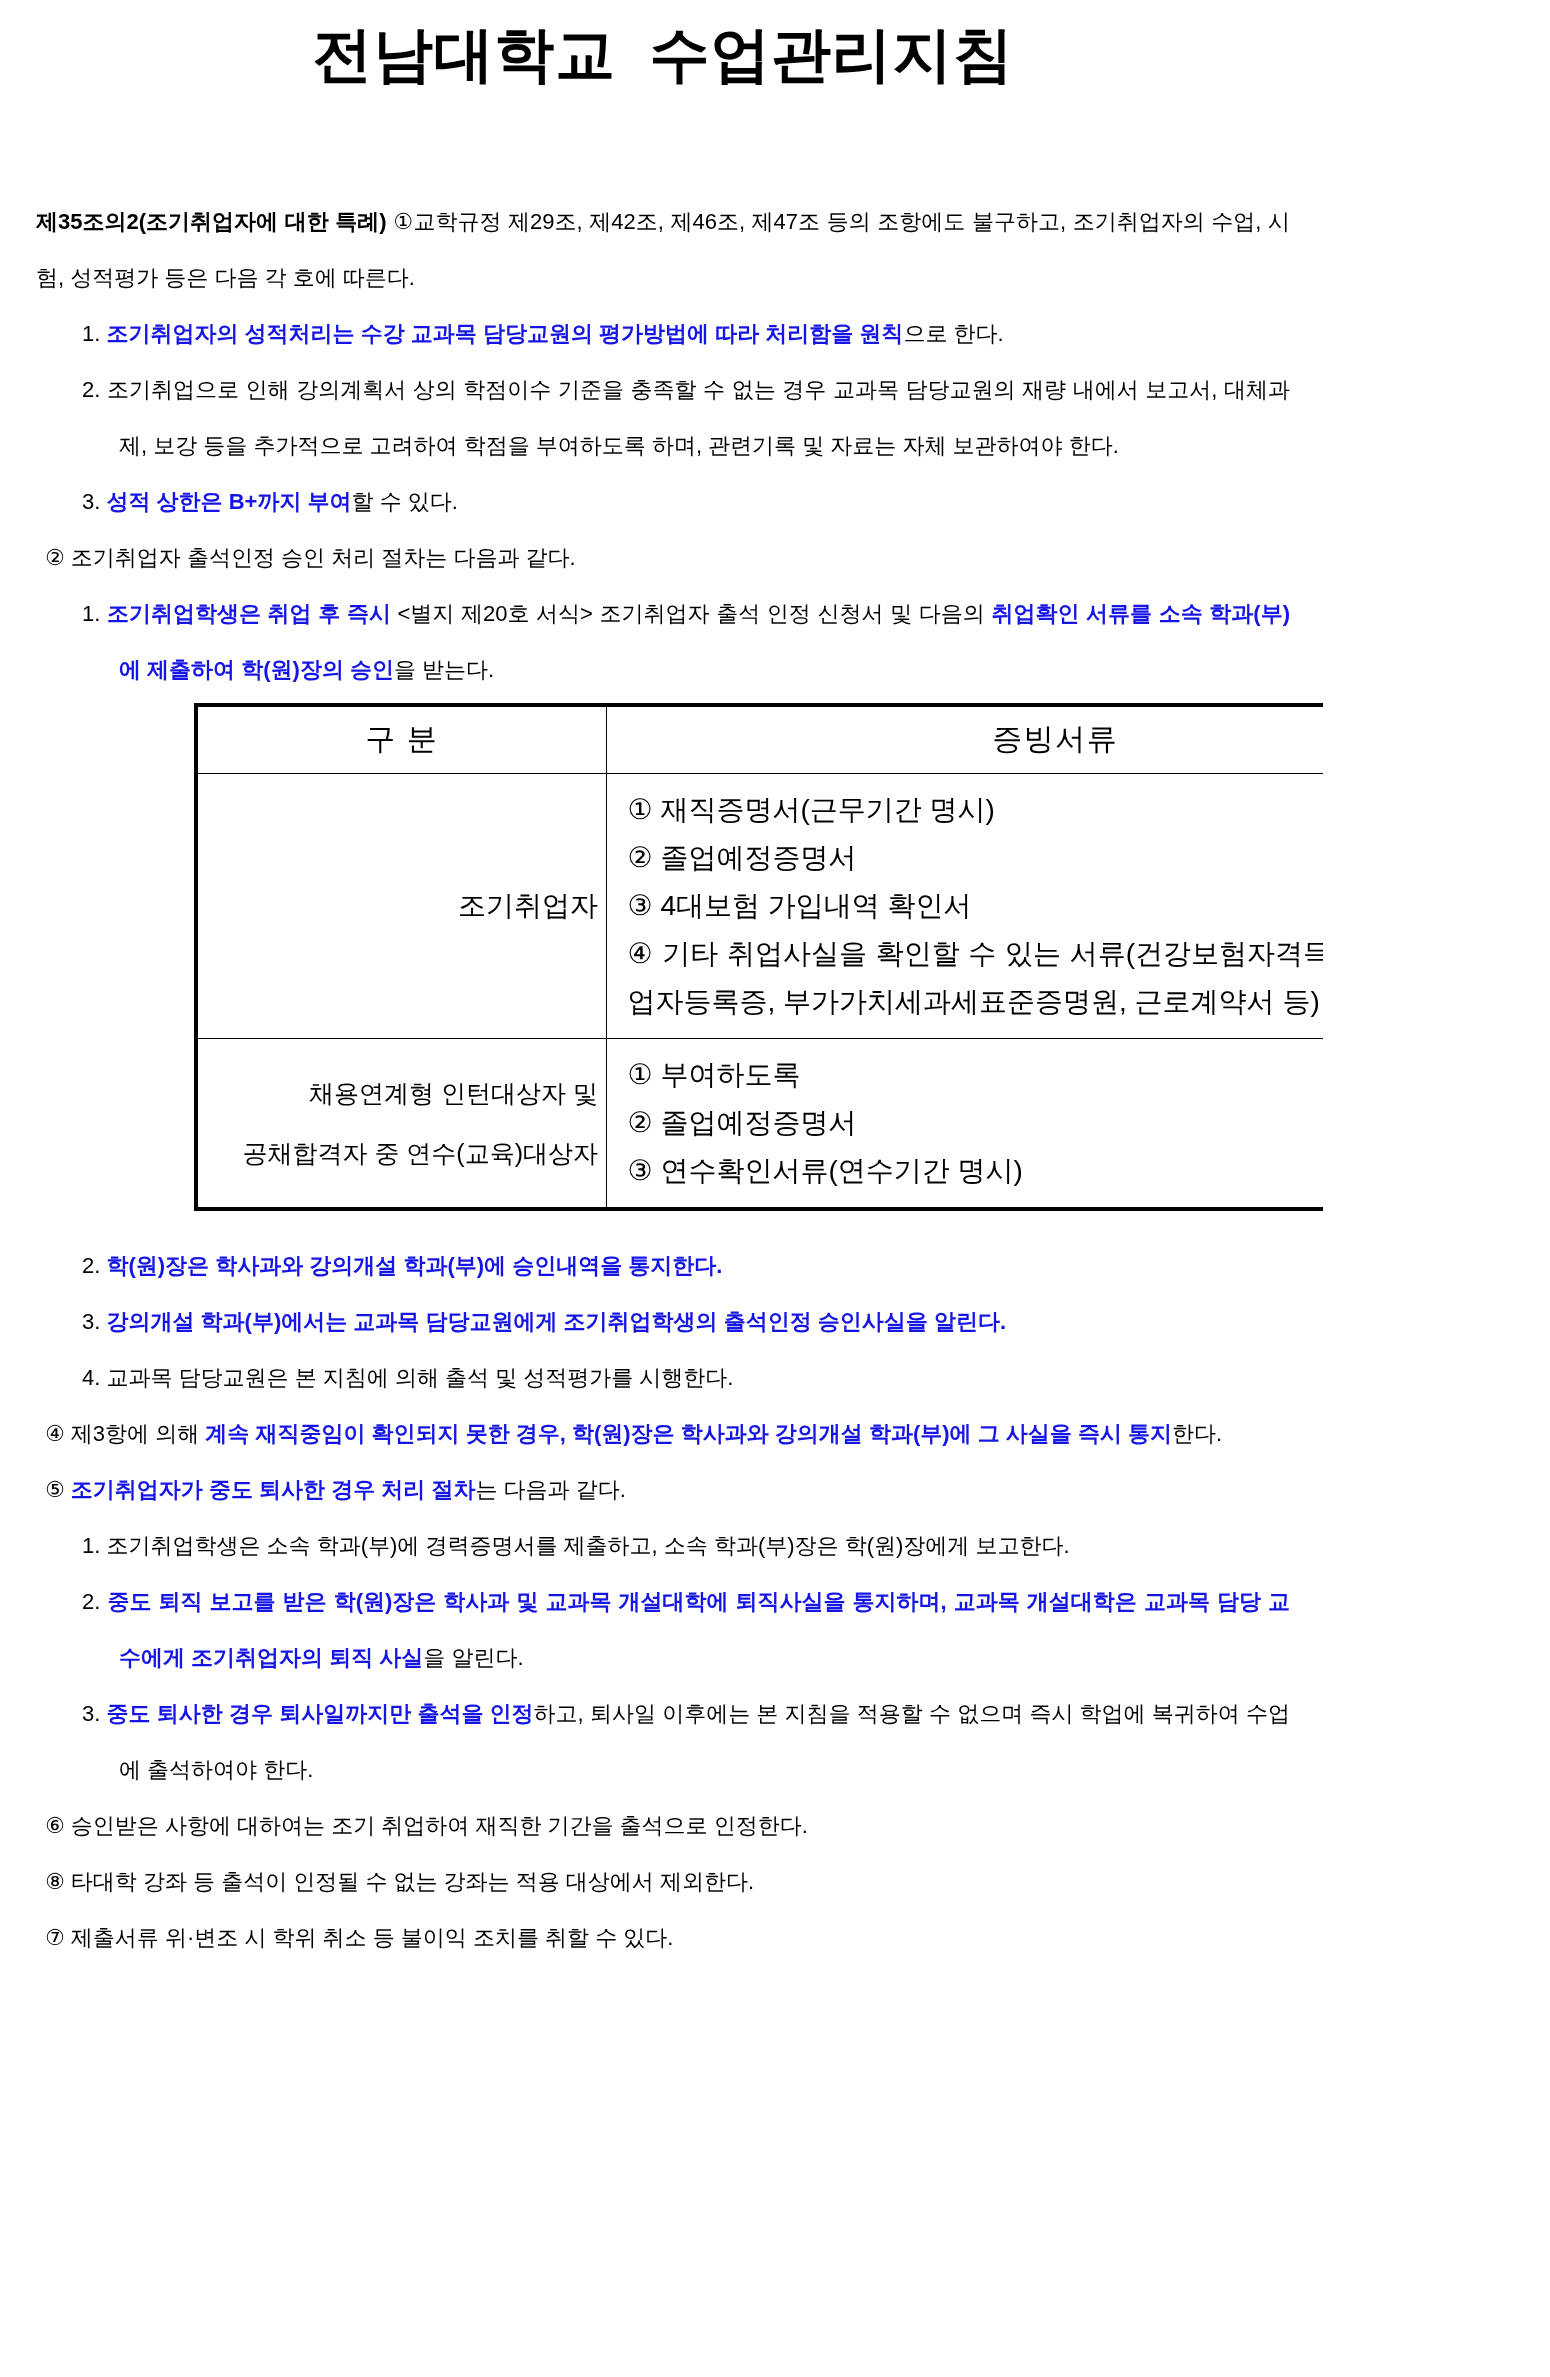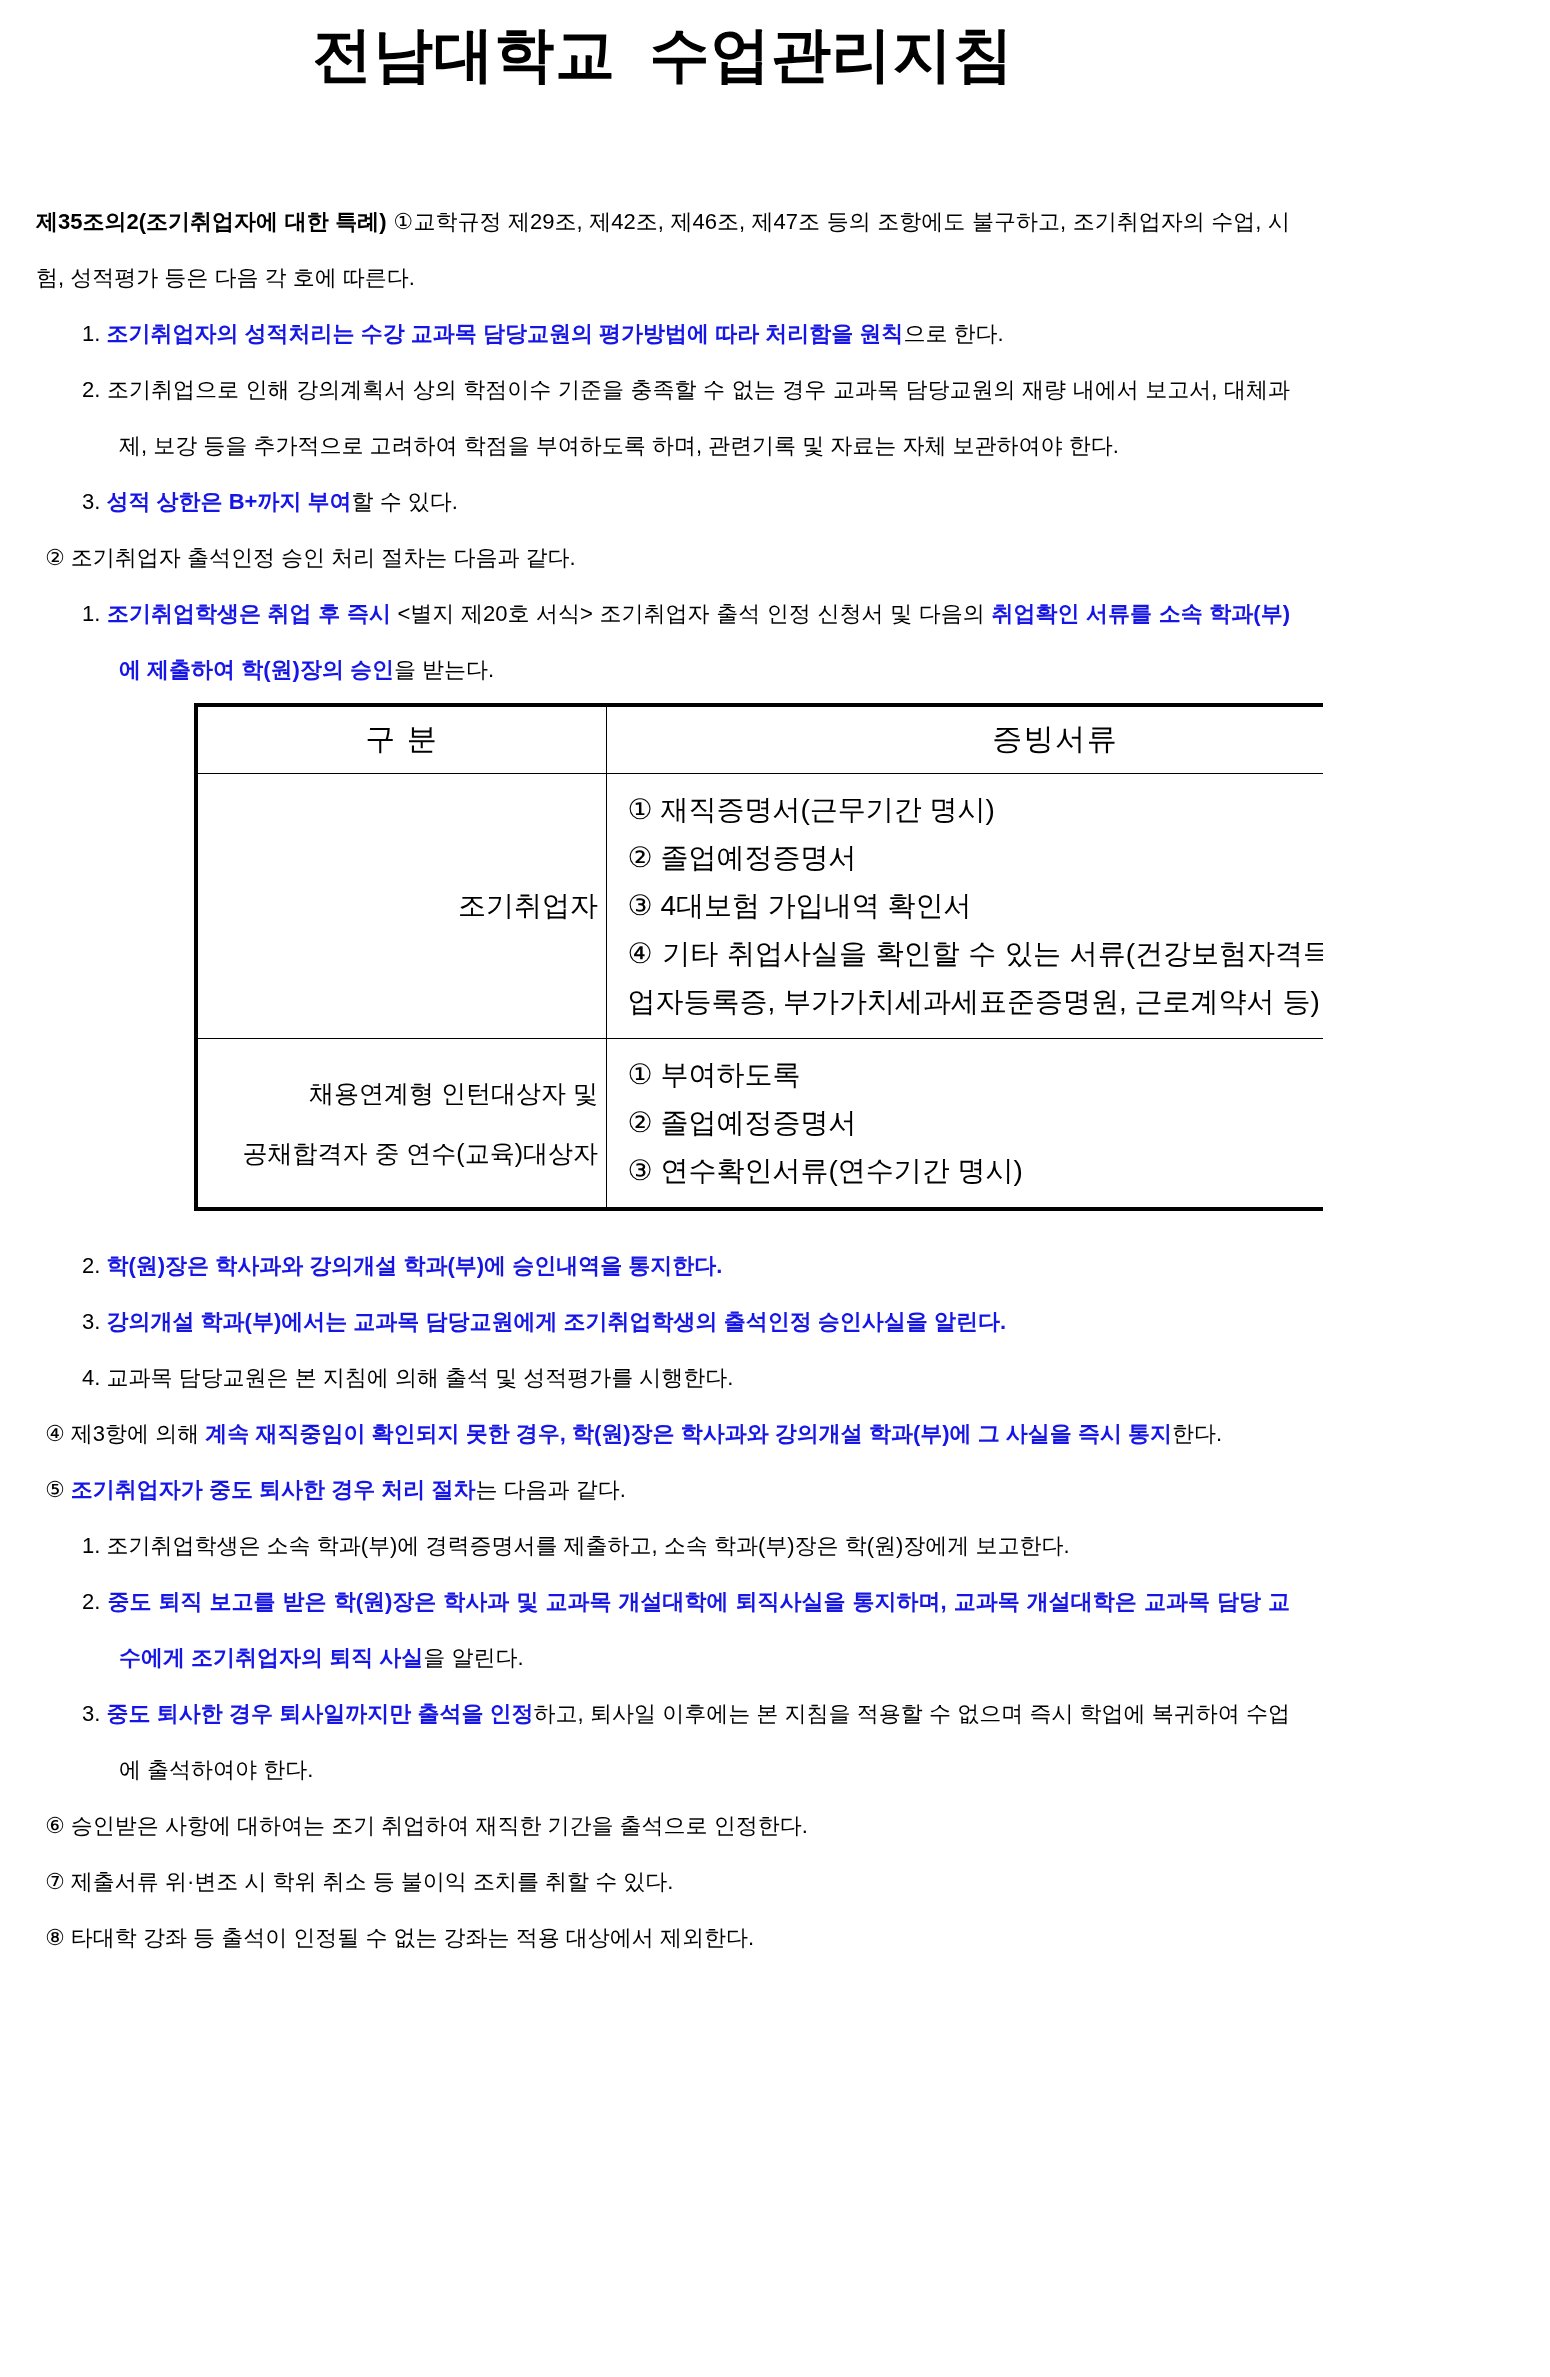--- a/index.html
+++ b/index.html
@@ -123,18 +123,18 @@
     <div>
         <p class="lvl-item"><span class="seg-n">2. </span><span class="seg-bb">학(원)장은 학사과와 강의개설 학과(부)에 승인내역을 통지한다.</span></p>
         <p class="lvl-item"><span class="seg-n">3. </span><span class="seg-bb">강의개설 학과(부)에서는 교과목 담당교원에게 조기취업학생의 출석인정 승인사실을 알린다.</span></p>
         <p class="lvl-item"><span class="seg-n">4. 교과목 담당교원은 본 지침에 의해 출석 및 성적평가를 시행한다.</span></p>
         <p class="lvl-article"><span class="seg-n">④ 제3항에 의해 </span><span class="seg-bb">계속 재직중임이 확인되지 못한 경우, 학(원)장은 학사과와 강의개설 학과(부)에 그 사실을 즉시 통지</span><span class="seg-n">한다.</span></p>
         <p class="lvl-article"><span class="seg-n">⑤ </span><span class="seg-bb">조기취업자가 중도 퇴사한 경우 처리 절차</span><span class="seg-n">는 다음과 같다.</span></p>
         <p class="lvl-item"><span class="seg-n">1. 조기취업학생은 소속 학과(부)에 경력증명서를 제출하고, 소속 학과(부)장은 학(원)장에게 보고한다.</span></p>
         <p class="lvl-item"><span class="seg-n">2. </span><span class="seg-bb">중도 퇴직 보고를 받은 학(원)장은 학사과 및 교과목 개설대학에 퇴직사실을 통지하며, 교과목 개설대학은 교과목 담당 교수에게 조기취업자의 퇴직 사실</span><span class="seg-n">을 알린다.</span></p>
         <p class="lvl-item"><span class="seg-n">3. </span><span class="seg-bb">중도 퇴사한 경우 퇴사일까지만 출석을 인정</span><span class="seg-n">하고, 퇴사일 이후에는 본 지침을 적용할 수 없으며 즉시 학업에 복귀하여 수업에 출석하여야 한다.</span></p>
         <p class="lvl-article"><span class="seg-n">⑥ 승인받은 사항에 대하여는 조기 취업하여 재직한 기간을 출석으로 인정한다.</span></p>
+        <p class="lvl-article"><span class="seg-n">⑧ 타대학 강좌 등 출석이 인정될 수 없는 강좌는 적용 대상에서 제외한다.</span></p>
         <p class="lvl-article"><span class="seg-n">⑦ 제출서류 위·변조 시 학위 취소 등 불이익 조치를 취할 수 있다.</span></p>
-        <p class="lvl-article"><span class="seg-n">⑧ 타대학 강좌 등 출석이 인정될 수 없는 강좌는 적용 대상에서 제외한다.</span></p>
       </div>
   </div>
 </div>
 
 
 </body></html>

